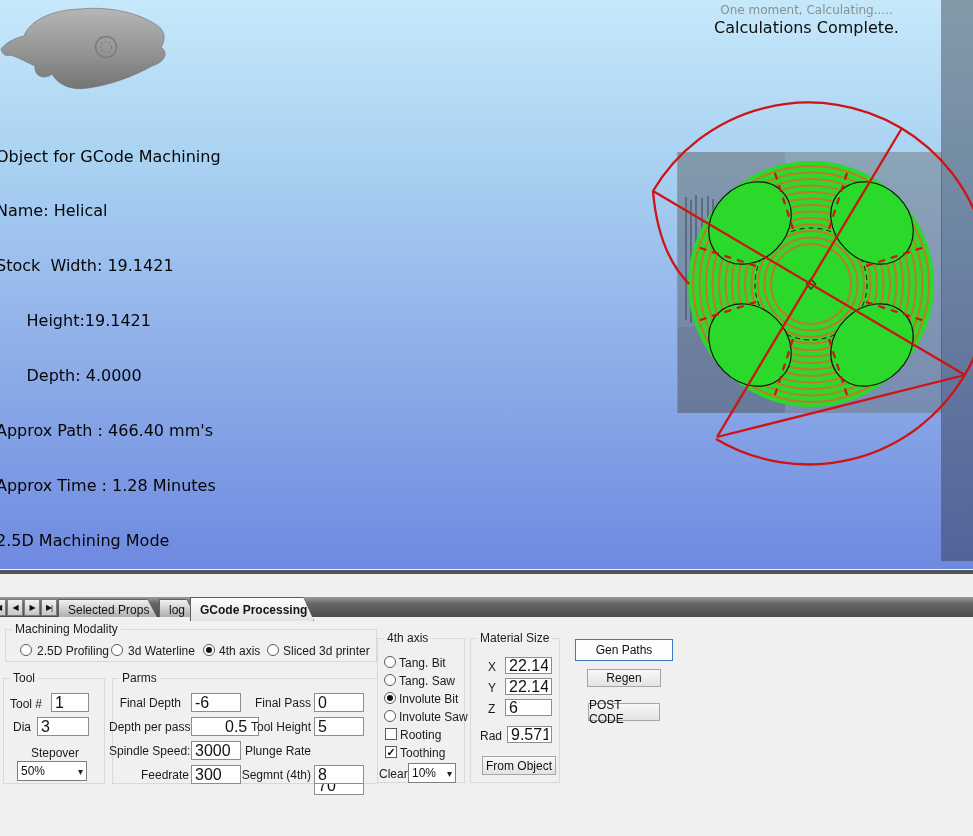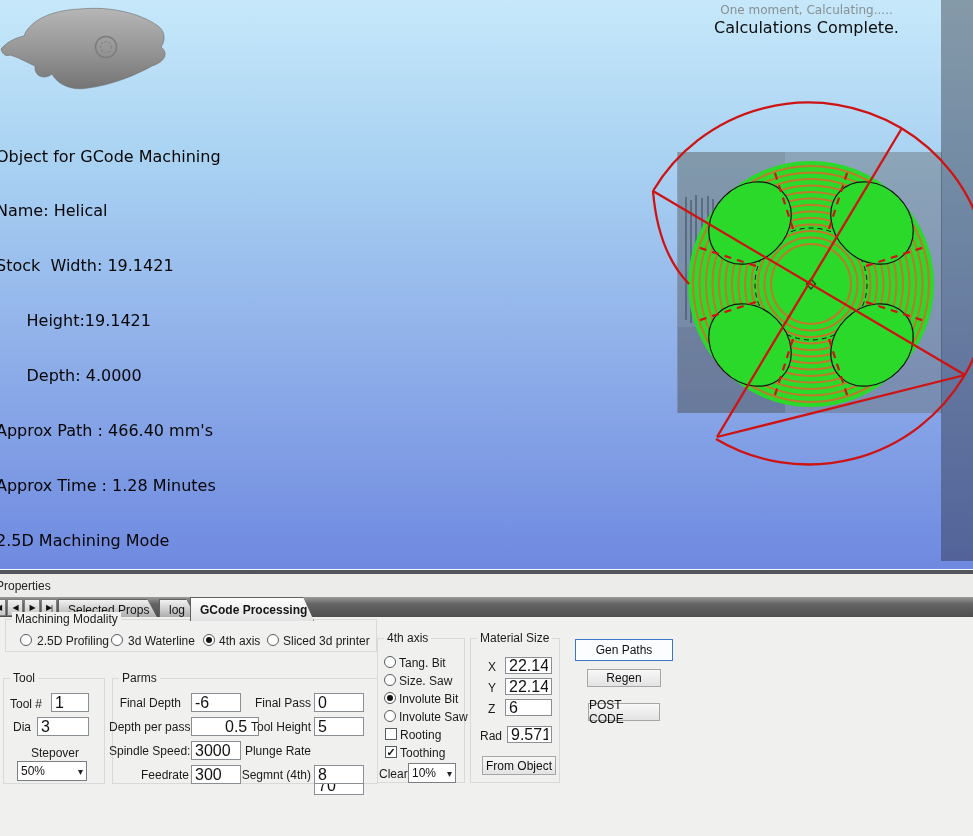--- a/index.html
+++ b/index.html
@@ -159,42 +159,39 @@
       <div>      Height:19.1421</div>
       <div>      Depth: 4.0000</div>
       <div>Approx Path : 466.40 mm's</div>
       <div>Approx Time : 1.28 Minutes</div>
       <div>2.5D Machining Mode</div>
     </div>
   </div>
 
   <div class="sep-white"></div>
   <div class="sep-dark"></div>
-  <div class="props-bar">
-    <span>Properties</span>
-  </div>
 
   <div class="tab-strip"></div>
   <div class="vcr" style="left:-10px;">|◀</div>
   <div class="vcr" style="left:7px;">◀</div>
   <div class="vcr" style="left:24px;">▶</div>
   <div class="vcr" style="left:41px;">▶|</div>
   <div class="tab" style="left:58px;top:599px;height:20px;width:100px;">
     <span>Selected Props</span>
   </div>
   <div class="tab" style="left:159px;top:599px;height:20px;width:38px;">
     <span>log</span>
   </div>
   <div class="tab active" style="left:190px;top:597px;height:24px;width:124px;">
     <span>GCode Processing</span>
   </div>
 
   <div class="panel">
 
-    <div class="group" style="left:5px;top:2px;width:372px;height:33px;">
+    <div class="group" style="left:5px;top:12px;width:372px;height:33px;">
       <span class="group-label">Machining Modality</span>
       <span class="radio" style="left:14px;top:14px;"></span>
       <span class="lbl" style="left:31px;top:14px;">2.5D Profiling</span>
       <span class="radio" style="left:105px;top:14px;"></span>
       <span class="lbl" style="left:122px;top:14px;">3d Waterline</span>
       <span class="radio on" style="left:197px;top:14px;"></span>
       <span class="lbl" style="left:213px;top:14px;">4th axis</span>
       <span class="radio" style="left:261px;top:14px;"></span>
       <span class="lbl" style="left:277px;top:14px;">Sliced 3d printer</span>
     </div>
@@ -234,21 +231,21 @@
       <input class="field" style="left: 78px; top: 86px; width: 50px;" readonly="" value="300">
       <span class="lbl r" style="left:126px;top:89px;width:72px;">Segmnt (4th)</span>
       <input class="field" style="left: 201px; top: 86px; width: 50px;" readonly="" value="8">
     </div>
 
     <div class="group" style="left:377px;top:21px;width:88px;height:145px;">
       <span class="group-label">4th axis</span>
       <span class="radio" style="left:6px;top:17px;"></span>
       <span class="lbl" style="left:21px;top:17px;">Tang. Bit</span>
       <span class="radio" style="left:6px;top:35px;"></span>
-      <span class="lbl" style="left:21px;top:35px;">Size. Saw</span>
+      <span class="lbl" style="left:21px;top:35px;">Tang. Saw</span>
       <span class="radio on" style="left:6px;top:53px;"></span>
       <span class="lbl" style="left:21px;top:53px;">Involute Bit</span>
       <span class="radio" style="left:6px;top:71px;"></span>
       <span class="lbl" style="left:21px;top:71px;">Involute Saw</span>
       <span class="checkbox" style="left:7px;top:89px;"></span>
       <span class="lbl" style="left:22px;top:89px;">Rooting</span>
       <span class="checkbox" style="left:7px;top:107px;">
         <span>✓</span>
       </span>
       <span class="lbl" style="left:22px;top:107px;">Toothing</span>

